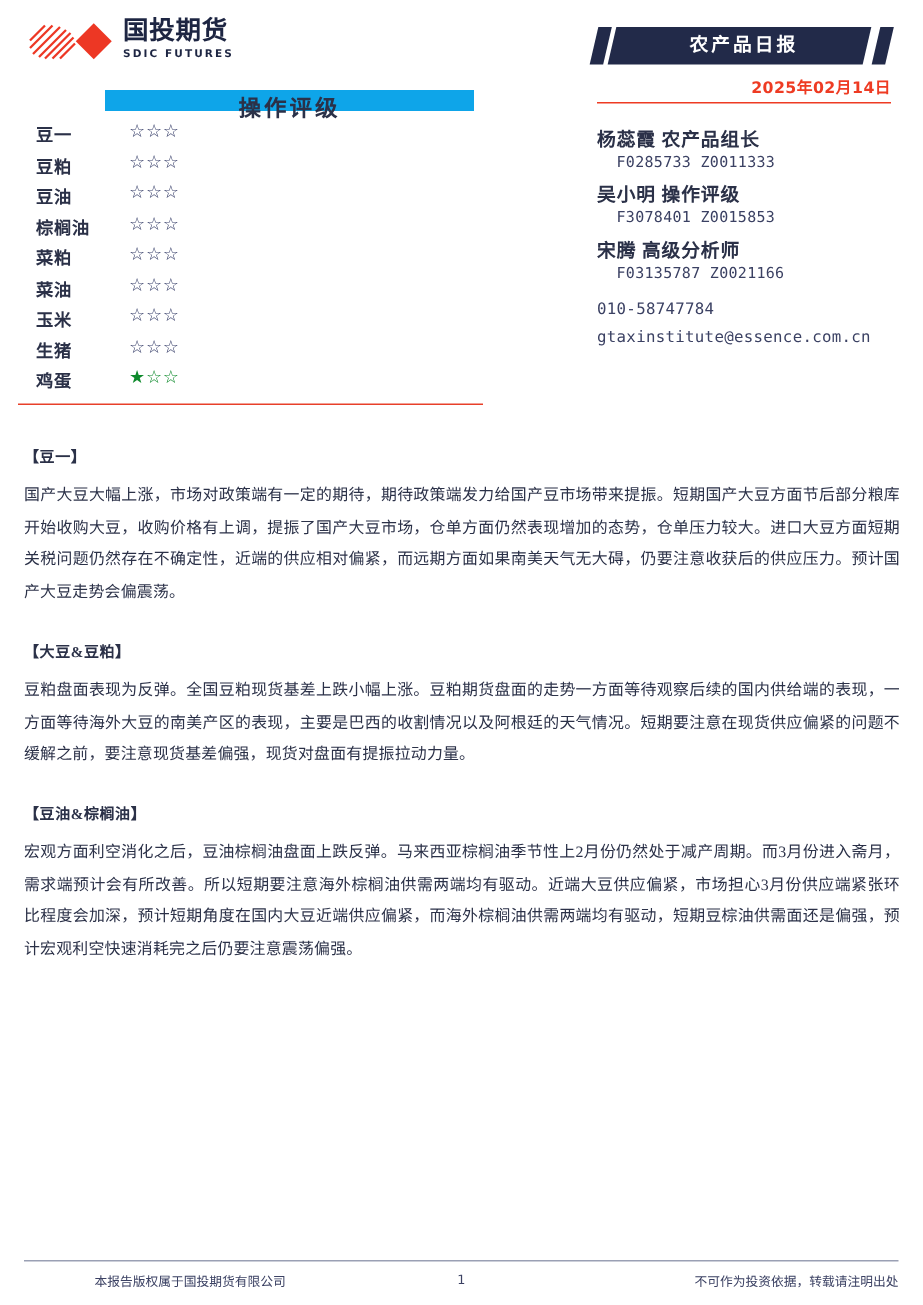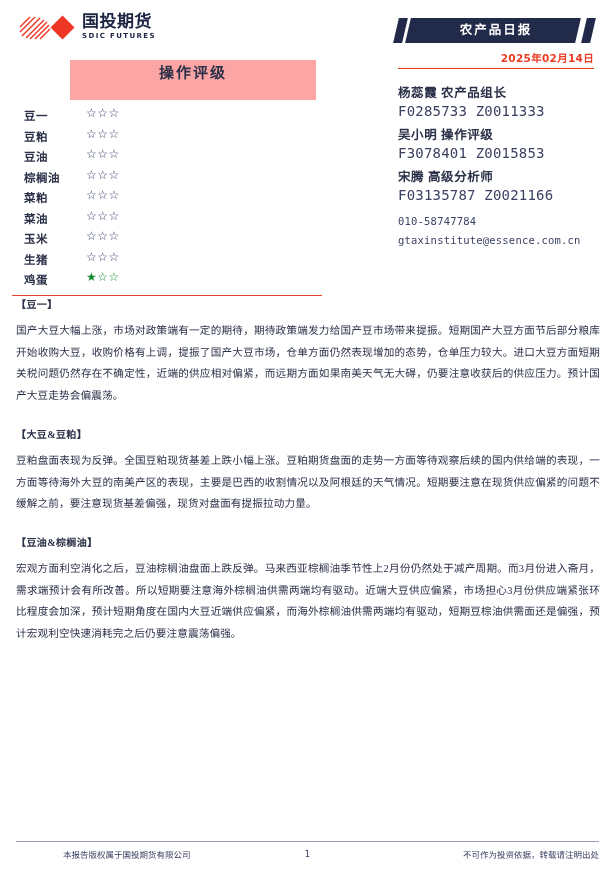--- a/index.html
+++ b/index.html
@@ -66,22 +66,22 @@
   }
 
   
   .rating-panel {
     position: absolute;
     left: 24px;
     top: 60px;
     width: 292px;
   }
   .rating-head {
-    background: #fca5a5;
-    height: 40px;
+    background: #0ea5e9;
+    height: 14px;
     line-height: 26px;
     text-align: center;
     font-size: 15px;
     font-weight: 700;
     color: #2b3148;
     letter-spacing: 2px;
     margin-left: 46px;
   }
   .rating-list {
     margin-top: 7px;
@@ -178,24 +178,25 @@
   .analyst-name {
     font-size: 12.5px;
     font-weight: 700;
     color: #2b3148;
     letter-spacing: 0.6px;
     margin-bottom: 2px;
     white-space: pre;
   }
   .analyst-code {
     font-family: "DejaVu Sans Mono", "Liberation Mono", monospace;
-    font-size: 14px;
+    font-size: 10px;
     color: #3b4163;
     letter-spacing: 0.2px;
     margin-bottom: 5px;
+    margin-left: 13px;
   }
   .contact-block {
     margin-top: 12px;
   }
   .contact-line {
     font-family: "DejaVu Sans Mono", "Liberation Mono", monospace;
     font-size: 10.5px;
     color: #3b4163;
     letter-spacing: 0.2px;
     margin-bottom: 7px;

